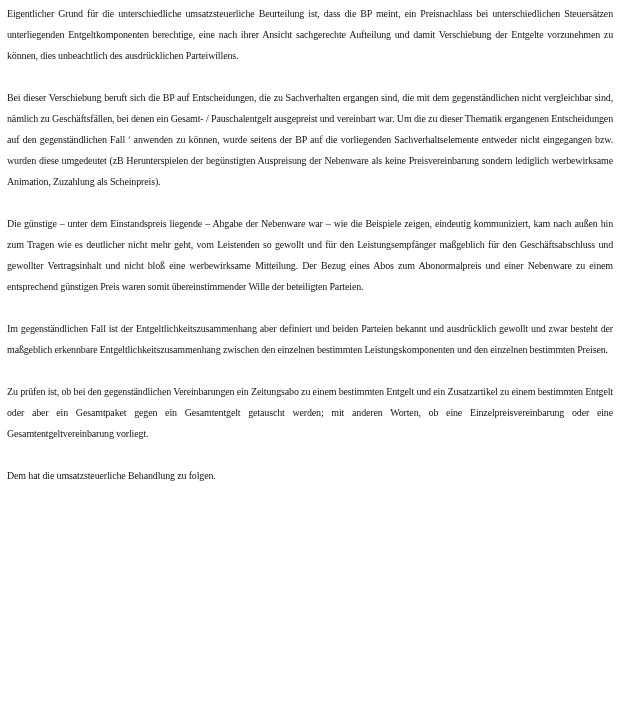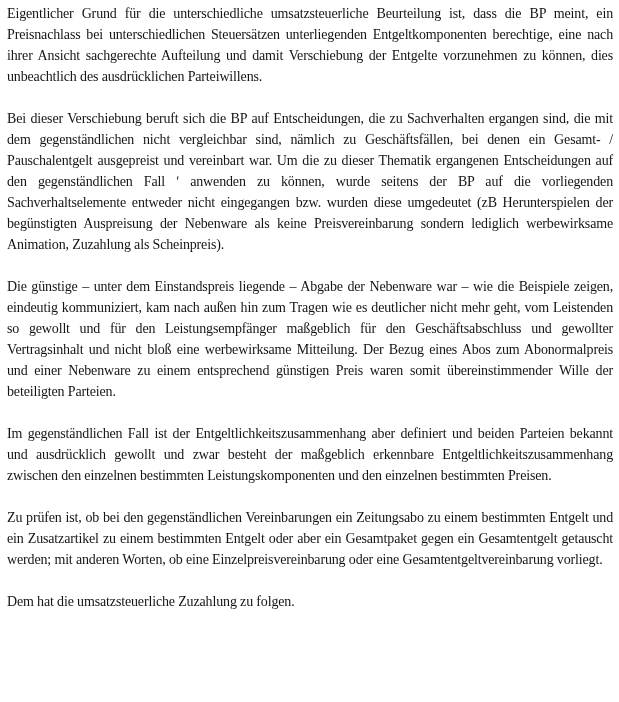--- a/index.html
+++ b/index.html
@@ -12,34 +12,34 @@
       height: 702px;
       overflow: hidden;
       position: relative;
     }
     .page {
       position: absolute;
       left: 7px;
       top: 3px;
       width: 606px;
       font-family: "Liberation Serif", "DejaVu Serif", serif;
-      font-size: 14px;
+      font-size: 10px;
       line-height: 21px;
       color: #141414;
       text-align: justify;
       letter-spacing: -0.15px;
     }
     .para {
       margin: 0 0 21px 0;
     }
     .para.last { margin-bottom: 0; }
   </style>
 </head>
 <body>
 
 <div class="page">
   <p class="para">Eigentlicher Grund für die unterschiedliche umsatzsteuerliche Beurteilung ist, dass die BP meint, ein Preisnachlass bei unterschiedlichen Steuersätzen unterliegenden Entgeltkomponenten berechtige, eine nach ihrer Ansicht sachgerechte Aufteilung und damit Verschiebung der Entgelte vorzunehmen zu können, dies unbeachtlich des ausdrücklichen Parteiwillens.</p>
   <p class="para">Bei dieser Verschiebung beruft sich die BP auf Entscheidungen, die zu Sachverhalten ergangen sind, die mit dem gegenständlichen nicht vergleichbar sind, nämlich zu Geschäftsfällen, bei denen ein Gesamt- / Pauschalentgelt ausgepreist und vereinbart war. Um die zu dieser Thematik ergangenen Entscheidungen auf den gegenständlichen Fall ʹ anwenden zu können, wurde seitens der BP auf die vorliegenden Sachverhaltselemente entweder nicht eingegangen bzw. wurden diese umgedeutet (zB Herunterspielen der begünstigten Auspreisung der Nebenware als keine Preisvereinbarung sondern lediglich werbewirksame Animation, Zuzahlung als Scheinpreis).</p>
   <p class="para">Die günstige – unter dem Einstandspreis liegende – Abgabe der Nebenware war – wie die Beispiele zeigen, eindeutig kommuniziert, kam nach außen hin zum Tragen wie es deutlicher nicht mehr geht, vom Leistenden so gewollt und für den Leistungsempfänger maßgeblich für den Geschäftsabschluss und gewollter Vertragsinhalt und nicht bloß eine werbewirksame Mitteilung. Der Bezug eines Abos zum Abonormalpreis und einer Nebenware zu einem entsprechend günstigen Preis waren somit übereinstimmender Wille der beteiligten Parteien.</p>
   <p class="para">Im gegenständlichen Fall ist der Entgeltlichkeitszusammenhang aber definiert und beiden Parteien bekannt und ausdrücklich gewollt und zwar besteht der maßgeblich erkennbare Entgeltlichkeitszusammenhang zwischen den einzelnen bestimmten Leistungskomponenten und den einzelnen bestimmten Preisen.</p>
   <p class="para">Zu prüfen ist, ob bei den gegenständlichen Vereinbarungen ein Zeitungsabo zu einem bestimmten Entgelt und ein Zusatzartikel zu einem bestimmten Entgelt oder aber ein Gesamtpaket gegen ein Gesamtentgelt getauscht werden; mit anderen Worten, ob eine Einzelpreisvereinbarung oder eine Gesamtentgeltvereinbarung vorliegt.</p>
-  <p class="para last">Dem hat die umsatzsteuerliche Zuzahlung zu folgen.</p>
+  <p class="para last">Dem hat die umsatzsteuerliche Behandlung zu folgen.</p>
 </div>
 
 </body></html>

